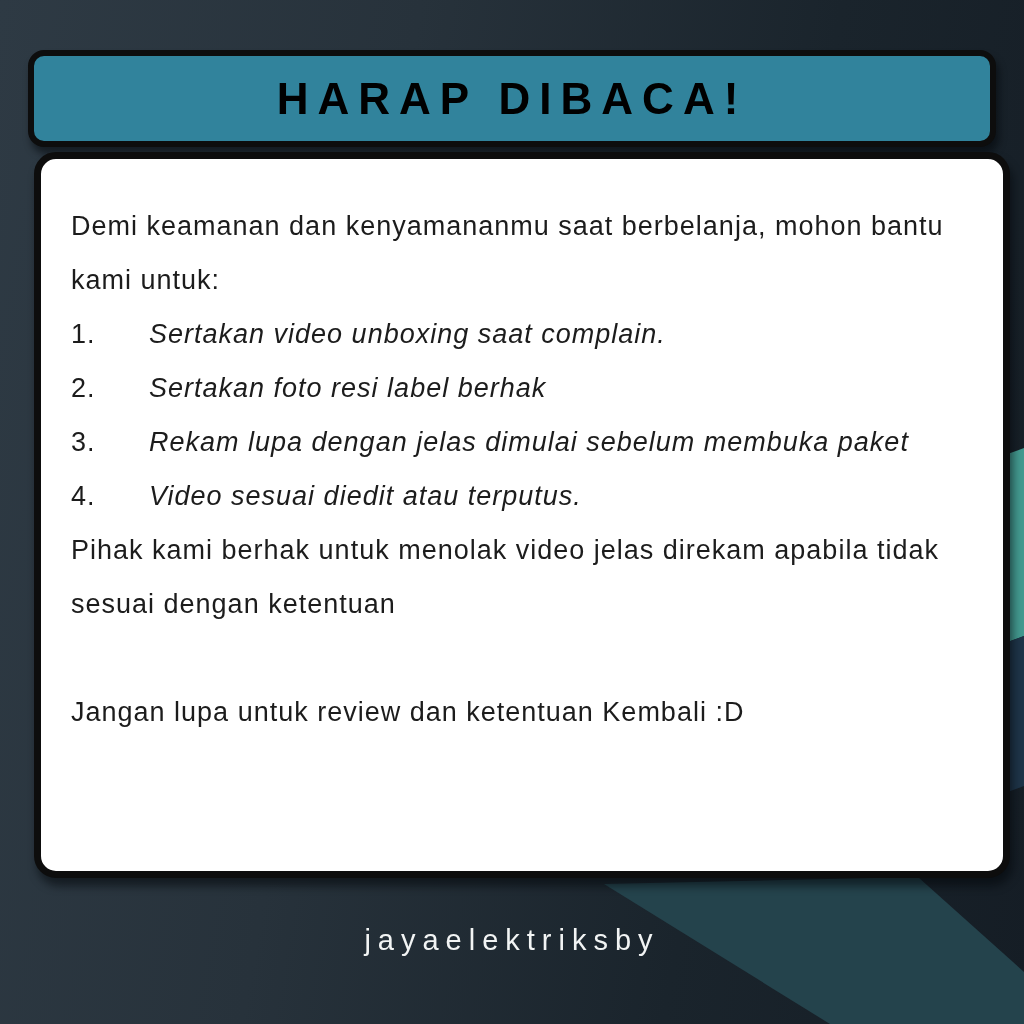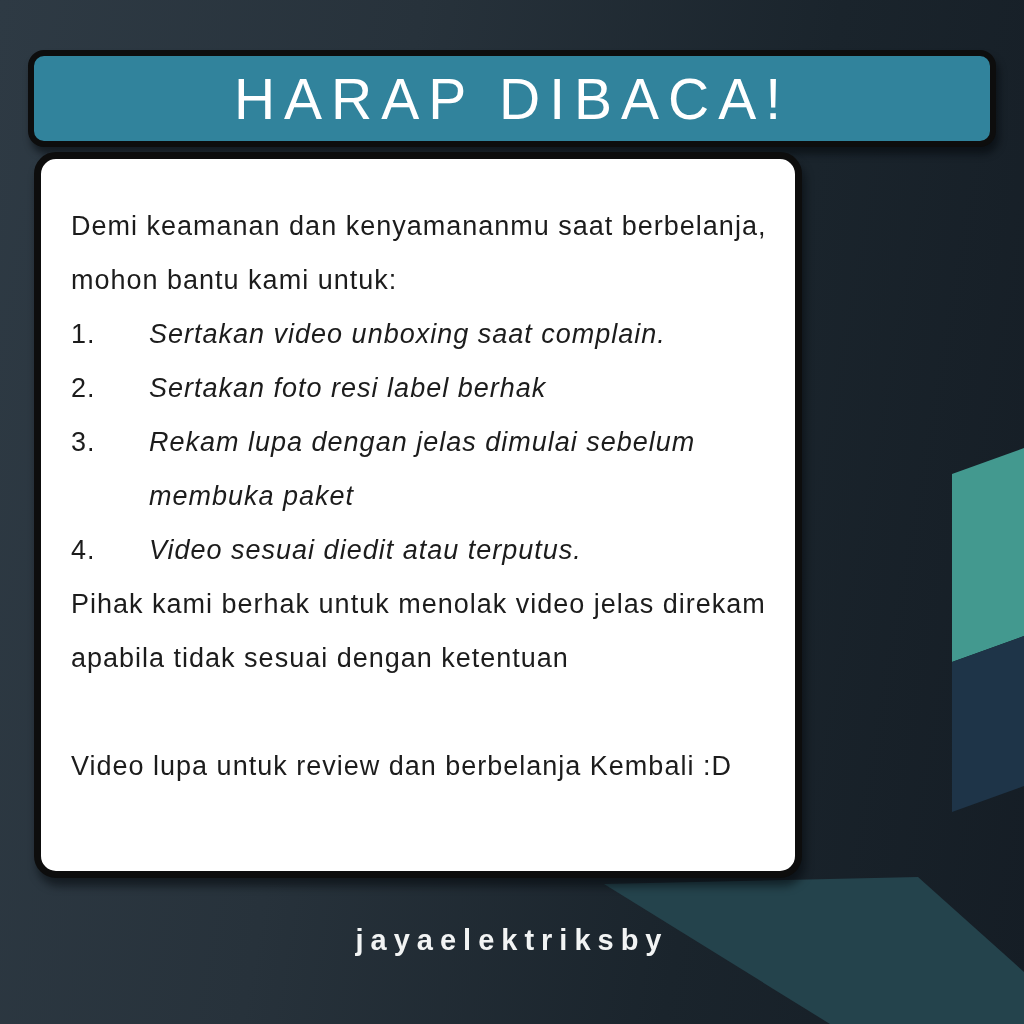--- a/index.html
+++ b/index.html
@@ -25,31 +25,31 @@
     box-sizing: border-box;
     background: #31839C;
     border: 6px solid #0d0d0d;
     border-radius: 16px;
     box-shadow: 3px 7px 7px rgba(4, 8, 11, 0.55);
     display: flex;
     align-items: center;
     justify-content: center;
   }
   .header-title {
-    color: #ffffff;
-    font-size: 57px;
-    font-weight: 400;
+    color: #000000;
+    font-size: 44px;
+    font-weight: 700;
     letter-spacing: 9px;
     white-space: nowrap;
   }
   .card {
     position: absolute;
     z-index: 2;
     left: 34px; top: 152px;
-    width: 768px; height: 726px;
+    width: 976px; height: 726px;
     box-sizing: border-box;
     background: #ffffff;
     border: 7px solid #0d0d0d;
     border-radius: 22px;
     box-shadow: 3px 8px 8px rgba(4, 8, 11, 0.55);
     padding: 40px 28px 0 30px;
     color: #1c1c1c;
     font-size: 27px;
     font-weight: 300;
     letter-spacing: 1px;
@@ -61,21 +61,21 @@
   .rule-text { flex: 1 1 auto; font-style: italic; }
   .closing { margin-top: 54px !important; }
   .footer {
     position: absolute;
     z-index: 2;
     left: 0; right: 0;
     top: 924px;
     text-align: center;
     color: #f2f4f4;
     font-size: 29px;
-    font-weight: 700;
+    font-weight: 400;
     letter-spacing: 7px;
   }
 </style>
 </head>
 <body>
 
 <div class="canvas">
 
   <svg class="decor" viewBox="0 0 1024 1024" aria-hidden="true">
     <polygon points="952,474 1024,448 1024,636 952,662" fill="#43998F"></polygon>
@@ -101,18 +101,18 @@
     <div class="rule-row">
       <span class="rule-num">3.</span>
       <span class="rule-text">Rekam lupa dengan jelas dimulai sebelum membuka paket</span>
     </div>
     <div class="rule-row">
       <span class="rule-num">4.</span>
       <span class="rule-text">Video sesuai diedit atau terputus.</span>
     </div>
 
     <p>Pihak kami berhak untuk menolak video jelas direkam apabila tidak sesuai dengan ketentuan</p>
-    <p class="closing">Video lupa untuk review dan berbelanja Kembali :D</p>
+    <p class="closing">Jangan lupa untuk review dan ketentuan Kembali :D</p>
   </div>
 
   <div class="footer">jayaelektriksby</div>
 
 </div>
 
 </body></html>

